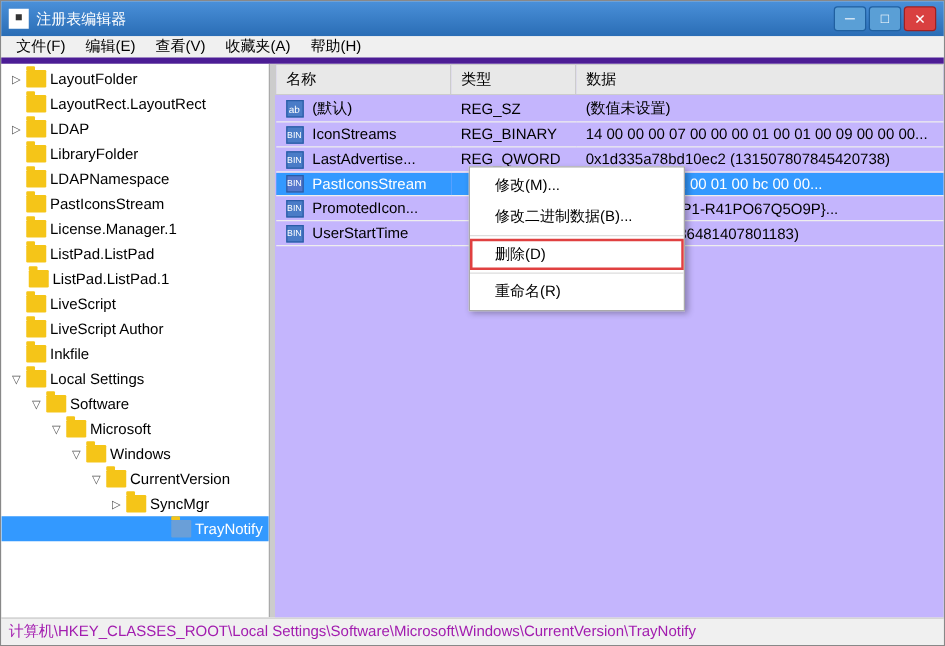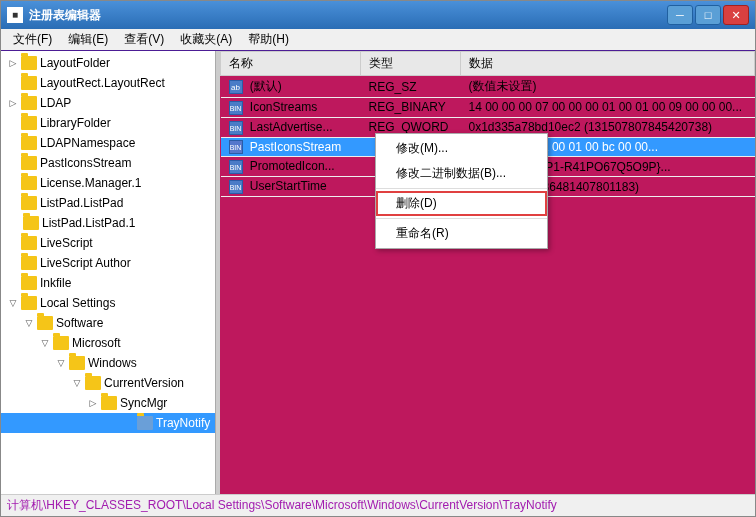--- a/index.html
+++ b/index.html
@@ -41,21 +41,20 @@
       display: inline-block;
       font-size: 10px;
       line-height: 16px;
       text-align: center;
       color: #333;
     }
 
     .title-bar-text {
       flex: 1;
       color: white;
-      font-weight: bold;
     }
 
     .title-bar-buttons {
       display: flex;
       gap: 2px;
     }
 
     .title-btn {
       width: 26px;
       height: 20px;
@@ -75,21 +74,21 @@
       border-color: #a02020;
     }
 
     
     .menu-bar {
       background: #f0f0f0;
       height: 22px;
       display: flex;
       align-items: center;
       padding: 0 4px;
-      border-bottom: 1px solid #4c1d95;
+      border-bottom: 5px solid #4c1d95;
     }
 
     .menu-item {
       padding: 2px 8px;
       cursor: pointer;
       font-size: 12px;
       color: #000;
     }
 
     
@@ -155,21 +154,21 @@
       left: 0;
       width: 7px;
       height: 3px;
       background: #f5c518;
       border-radius: 1px 1px 0 0;
     }
 
     
     .table-panel {
       flex: 1;
-      background: #be185d;
+      background: #c4b5fd;
       overflow: auto;
       position: relative;
     }
 
     .reg-table {
       width: 100%;
       border-collapse: collapse;
       font-size: 12px;
     }
 

